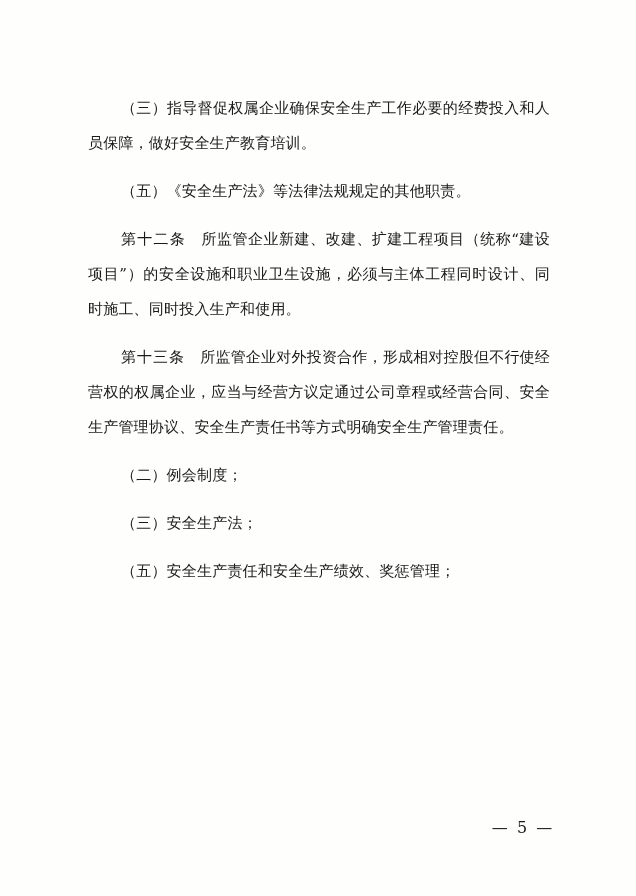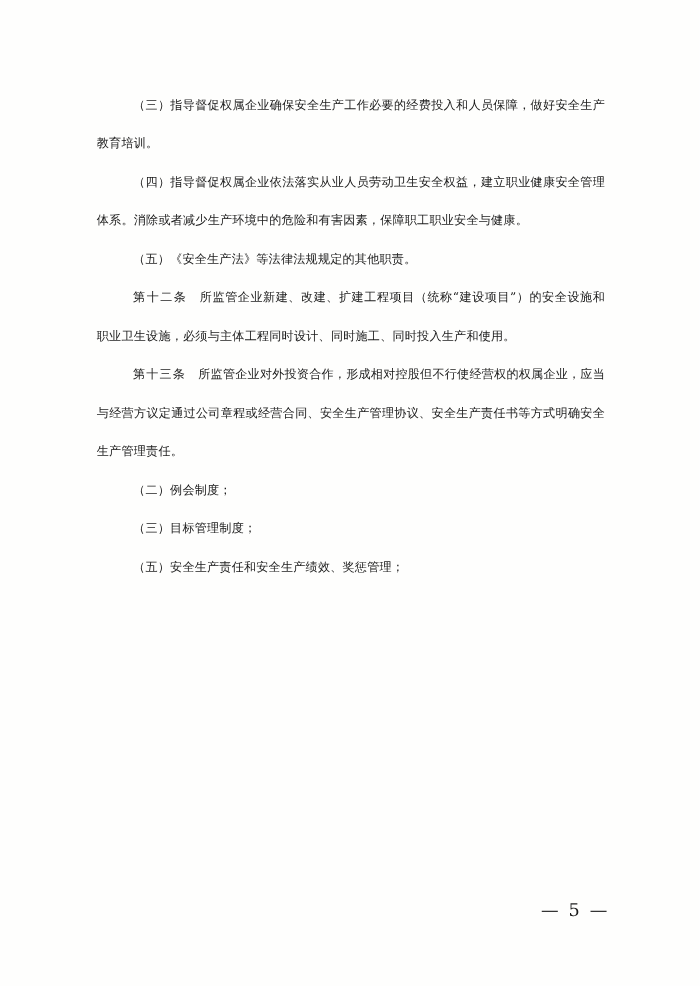--- a/index.html
+++ b/index.html
@@ -20,27 +20,27 @@
     background: #fefefd;
     box-sizing: border-box;
   }
   .content {
     position: absolute;
     left: 88px;
     top: 78px;
     width: 462px;
   }
   .para {
-    font-size: 11px;
+    font-size: 15px;
     line-height: 35px;
     color: #1a1a1a;
     text-align: justify;
     text-justify: inter-ideograph;
     letter-spacing: 0.2px;
-    margin: 0 0 0 0;
+    margin: 13px 0 0 0;
     font-family: "DejaVu Serif", "Liberation Serif", serif;
   }
   .indent {
     text-indent: 33px;
   }
   .label {
     font-weight: normal;
     letter-spacing: 1px;
   }
   .footer {
@@ -62,23 +62,20 @@
 </head>
 <body>
 
 <div class="page">
   <div class="content">
 
     <p class="para indent">
       <span>（三）指导督促权属企业确保安全生产工作必要的经费投入和人员保障，做好安全生产教育培训。</span>
     </p>
 
-    <p class="para indent">
-      <span>（四）指导督促权属企业依法落实从业人员劳动卫生安全权益，建立职业健康安全管理体系。消除或者减少生产环境中的危险和有害因素，保障职工职业安全与健康。</span>
-    </p>
 
     <p class="para indent">
       <span>（五）《安全生产法》等法律法规规定的其他职责。</span>
     </p>
 
     <p class="para indent">
       <span class="label">第十二条</span><span>　所监管企业新建、改建、扩建工程项目（统称“建设项目”）的安全设施和职业卫生设施，必须与主体工程同时设计、同时施工、同时投入生产和使用。</span>
     </p>
 
     <p class="para indent">
@@ -86,21 +83,21 @@
     </p>
 
 
 
 
     <p class="para indent">
       <span>（二）例会制度；</span>
     </p>
 
     <p class="para indent">
-      <span>（三）目标管理制度；</span>
+      <span>（三）安全生产法；</span>
     </p>
 
 
     <p class="para indent">
       <span>（五）安全生产责任和安全生产绩效、奖惩管理；</span>
     </p>
 
   </div>
 
   <div class="footer">

